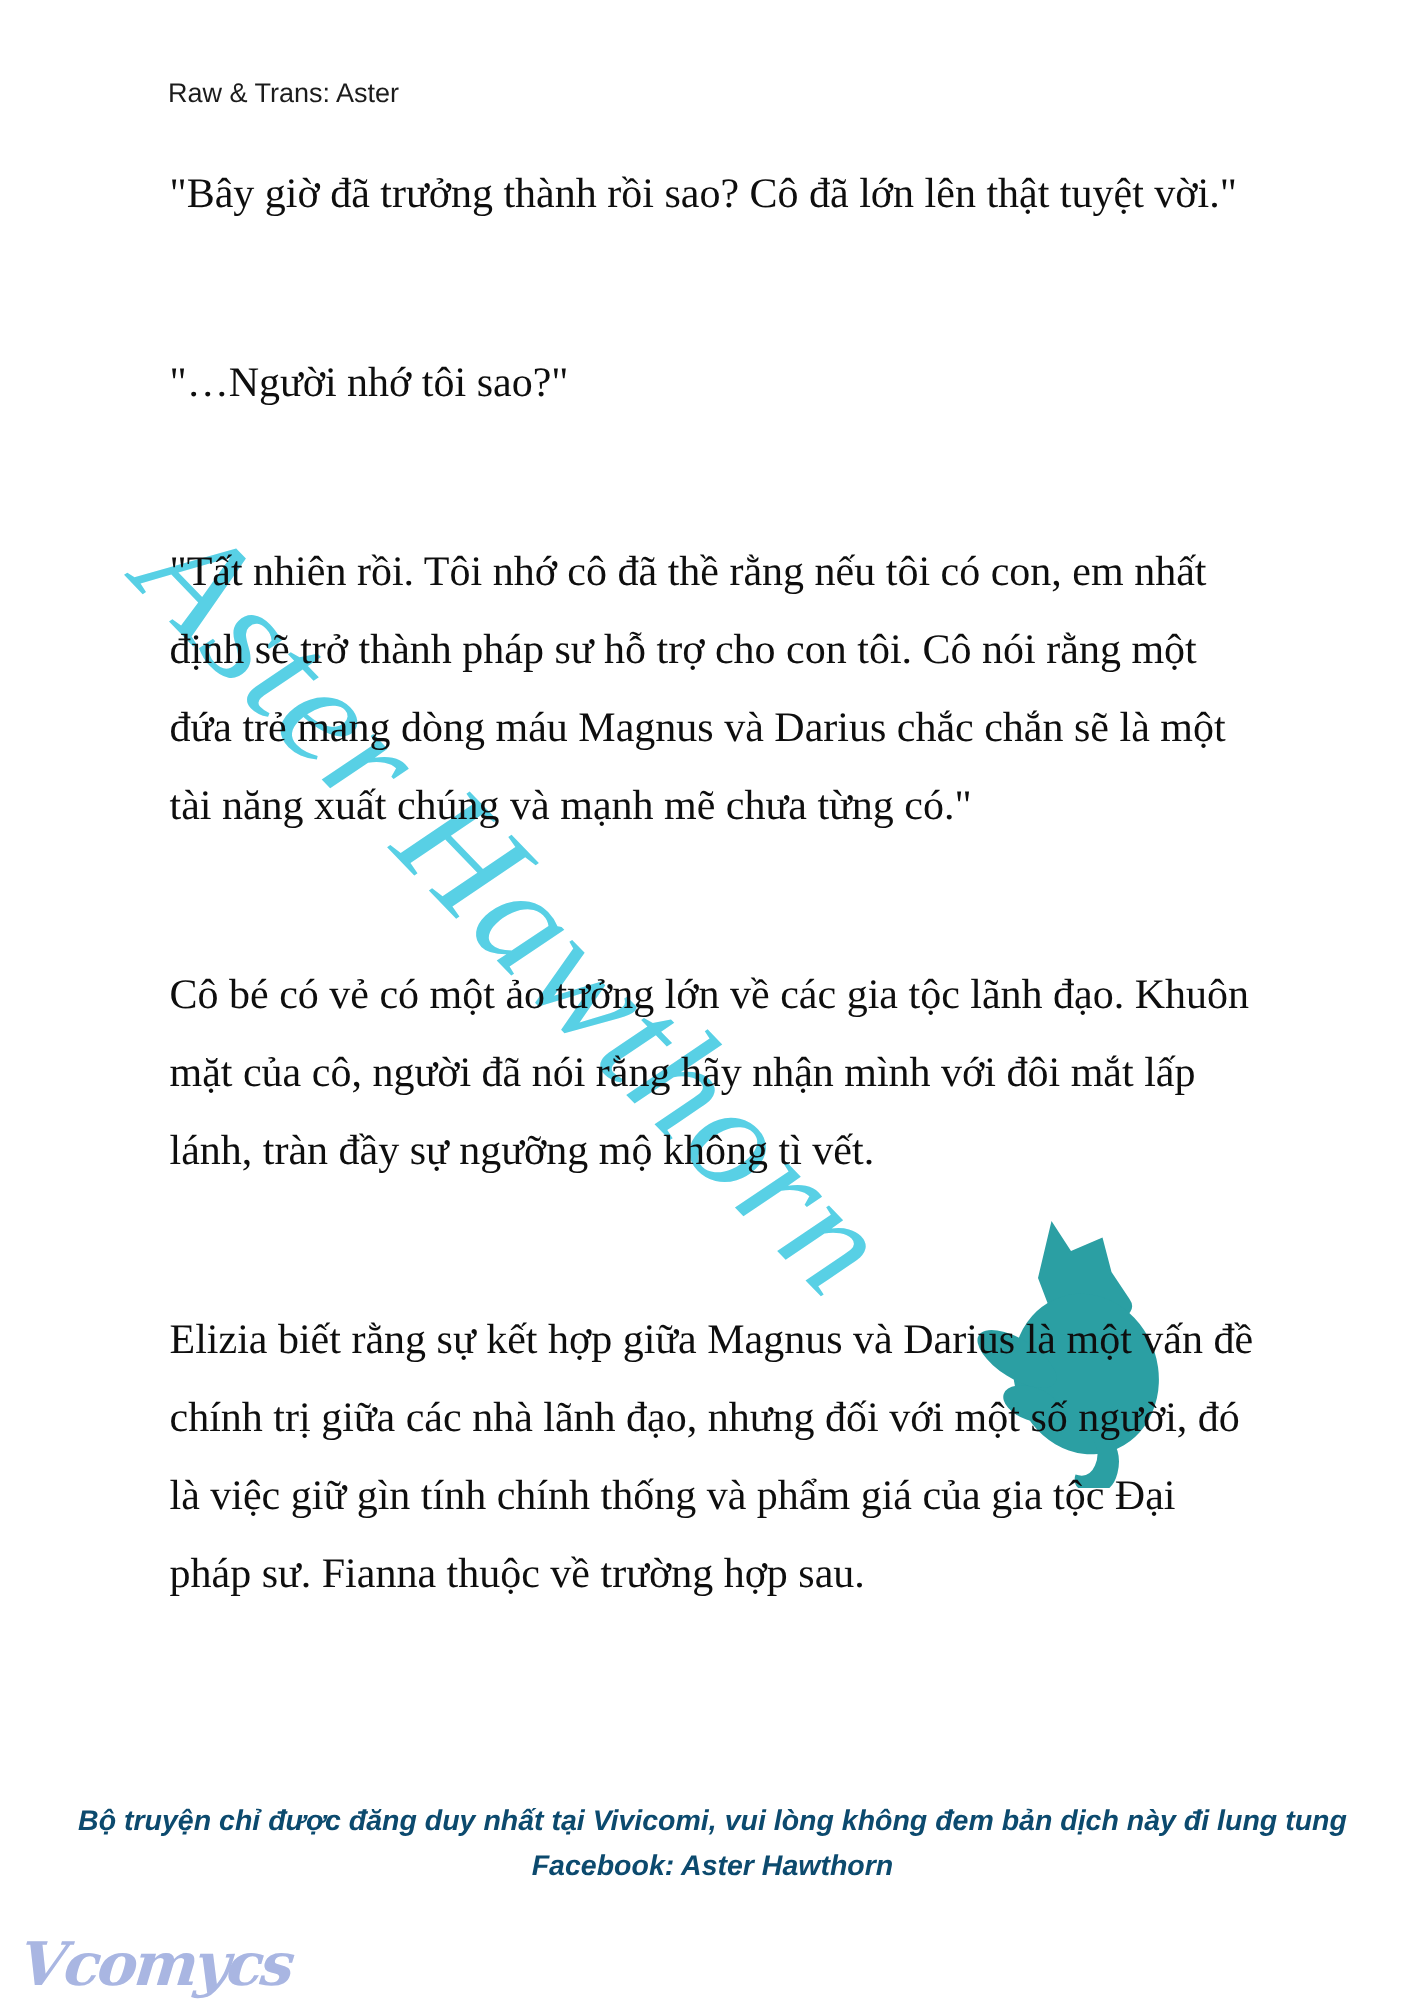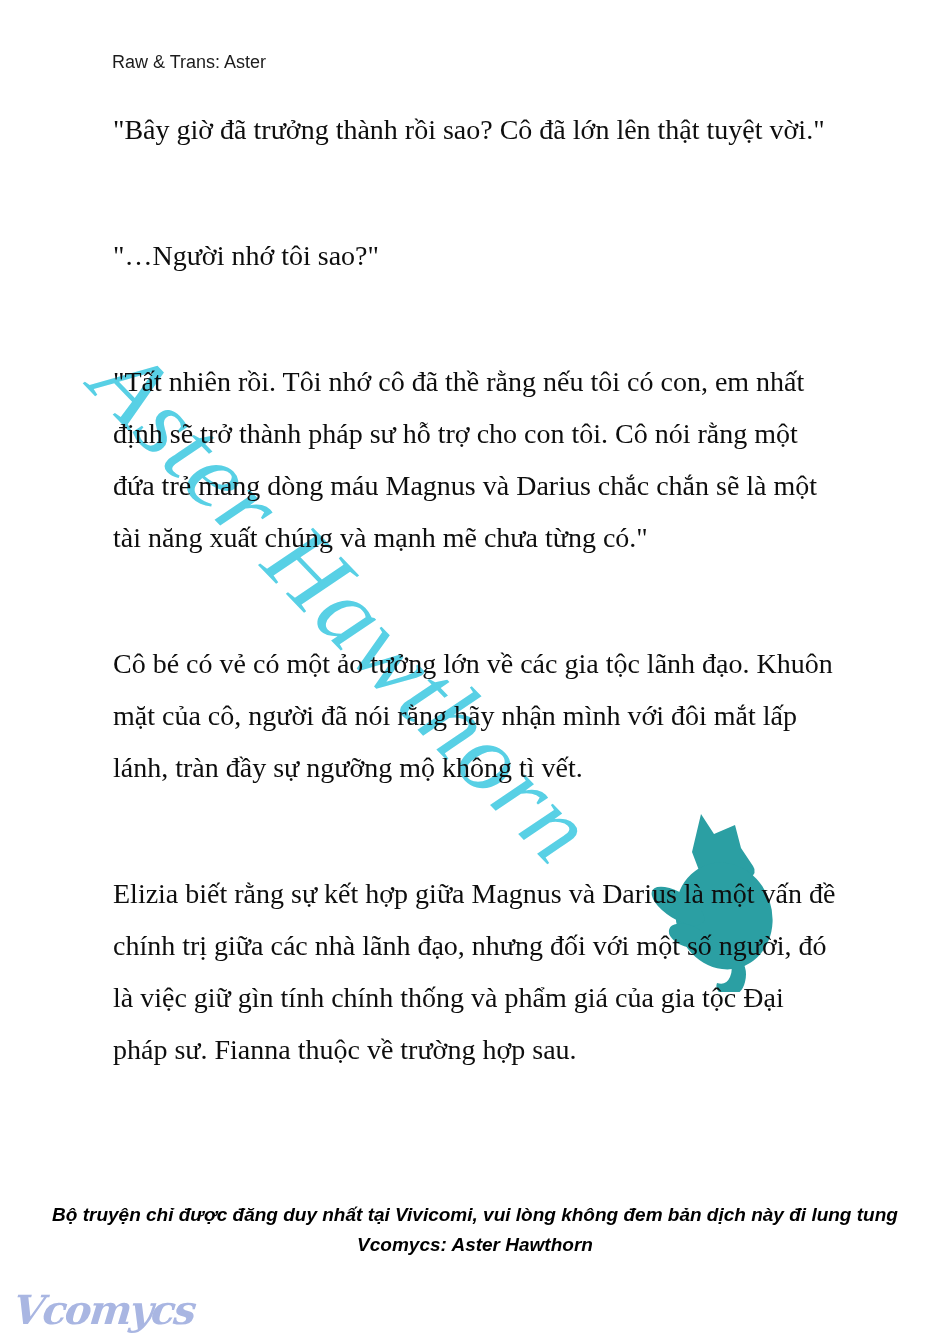--- a/index.html
+++ b/index.html
@@ -42,21 +42,21 @@
     margin:0 0 74px 0;
     line-height:52px;
     text-align:left;
   }
   .footer {
     position:absolute; left:0; right:0; top:1200px;
     text-align:center;
     font-family:"Liberation Sans", sans-serif;
     font-style:italic; font-weight:bold;
     font-size:19px; line-height:30px;
-    color:#000000;
+    color:#0c4a6e;
     z-index:3;
   }
   .footer p { margin:0; }
   .logo {
     position:absolute; left:14px; top:1286px;
     font-family:"DejaVu Serif", serif;
     font-style:italic; font-weight:bold;
     font-size:40px; letter-spacing:-2px;
     color:#a9b6e2;
     transform:skewX(-6deg);
@@ -87,18 +87,18 @@
   <div class="content">
     <p>"Bây giờ đã trưởng thành rồi sao? Cô đã lớn lên thật tuyệt vời."</p>
     <p>"…Người nhớ tôi sao?"</p>
     <p>"Tất nhiên rồi. Tôi nhớ cô đã thề rằng nếu tôi có con, em nhất định sẽ trở thành pháp sư hỗ trợ cho con tôi. Cô nói rằng một đứa trẻ mang dòng máu Magnus và Darius chắc chắn sẽ là một tài năng xuất chúng và mạnh mẽ chưa từng có."</p>
     <p>Cô bé có vẻ có một ảo tưởng lớn về các gia tộc lãnh đạo. Khuôn mặt của cô, người đã nói rằng hãy nhận mình với đôi mắt lấp lánh, tràn đầy sự ngưỡng mộ không tì vết.</p>
     <p>Elizia biết rằng sự kết hợp giữa Magnus và Darius là một vấn đề chính trị giữa các nhà lãnh đạo, nhưng đối với một số người, đó là việc giữ gìn tính chính thống và phẩm giá của gia tộc Đại pháp sư. Fianna thuộc về trường hợp sau.</p>
   </div>
 
   <div class="footer">
     <p>Bộ truyện chỉ được đăng duy nhất tại Vivicomi, vui lòng không đem bản dịch này đi lung tung</p>
-    <p>Vcomycs: Aster Hawthorn</p>
+    <p>Facebook: Aster Hawthorn</p>
   </div>
 
   <div class="logo">Vcomycs</div>
 
 </div>
 
 </body></html>

